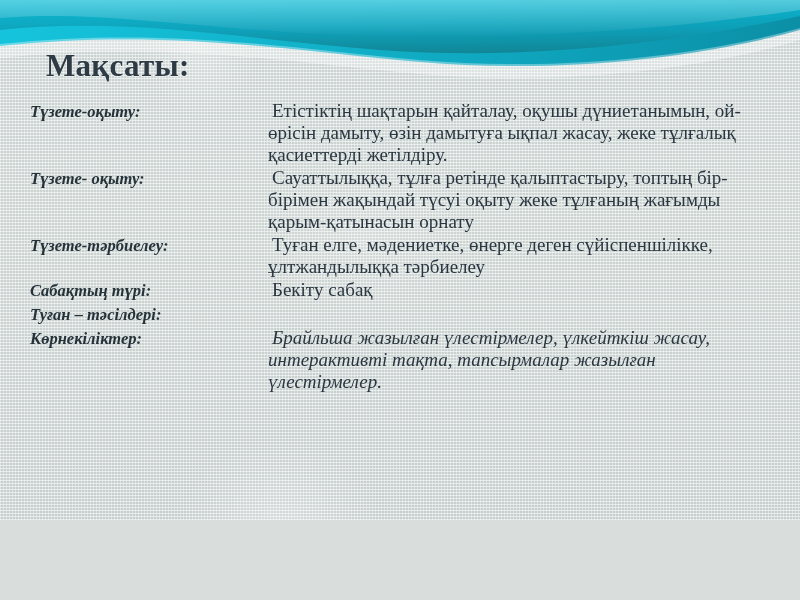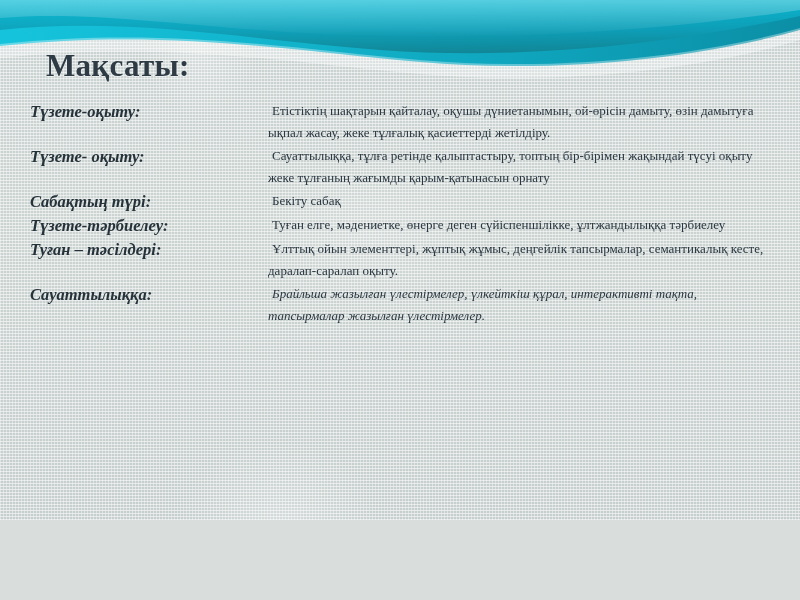--- a/index.html
+++ b/index.html
@@ -87,21 +87,21 @@
     font-weight: 700;
     font-style: italic;
     color: #26323a;
     line-height: 22px;
     padding-top: 1px;
     white-space: nowrap;
   }
   .value {
     flex: 1 1 auto;
     font-family: "Liberation Serif", serif;
-    font-size: 13px;
+    font-size: 19px;
     color: #2a3640;
     line-height: 22px;
   }
   .value.italic {
     font-style: italic;
   }
   .indent-1 { text-indent: 4px; }
 </style>
 </head>
 <body>
@@ -145,33 +145,32 @@
       <div class="label">Түзете-оқыту:</div>
       <div class="value indent-1">Етістіктің шақтарын қайталау, оқушы дүниетанымын, ой-өрісін дамыту, өзін дамытуға ықпал жасау, жеке тұлғалық қасиеттерді жетілдіру.</div>
     </div>
 
     <div class="row">
       <div class="label">Түзете- оқыту:</div>
       <div class="value indent-1">Сауаттылыққа, тұлға ретінде қалыптастыру, топтың бір-бірімен жақындай түсуі оқыту жеке тұлғаның жағымды қарым-қатынасын орнату</div>
     </div>
 
     <div class="row">
+      <div class="label">Түзете-тәрбиелеу:</div>
+      <div class="value indent-1">Туған елге, мәдениетке, өнерге деген сүйіспеншілікке, ұлтжандылыққа тәрбиелеу</div>
+    </div>
+
+    <div class="row">
       <div class="label">Сабақтың түрі:</div>
       <div class="value indent-1">Бекіту сабақ</div>
     </div>
 
     <div class="row">
-      <div class="label">Түзете-тәрбиелеу:</div>
-      <div class="value indent-1">Туған елге, мәдениетке, өнерге деген сүйіспеншілікке, ұлтжандылыққа тәрбиелеу</div>
+      <div class="label">Туған – тәсілдері:</div>
     </div>
 
     <div class="row">
-      <div class="label">Туған – тәсілдері:</div>
-      <div class="value indent-1">Ұлттық ойын элементтері, жұптық жұмыс, деңгейлік тапсырмалар, семантикалық кесте, даралап-саралап оқыту.</div>
-    </div>
-
-    <div class="row">
-      <div class="label">Сауаттылыққа:</div>
-      <div class="value italic indent-1">Брайльша жазылған үлестірмелер, үлкейткіш құрал, интерактивті тақта, тапсырмалар жазылған үлестірмелер.</div>
+      <div class="label">Көрнекіліктер:</div>
+      <div class="value italic indent-1">Брайльша жазылған үлестірмелер, үлкейткіш жасау, интерактивті тақта, тапсырмалар жазылған үлестірмелер.</div>
     </div>
 
   </div>
 </div>
 
 </body></html>

